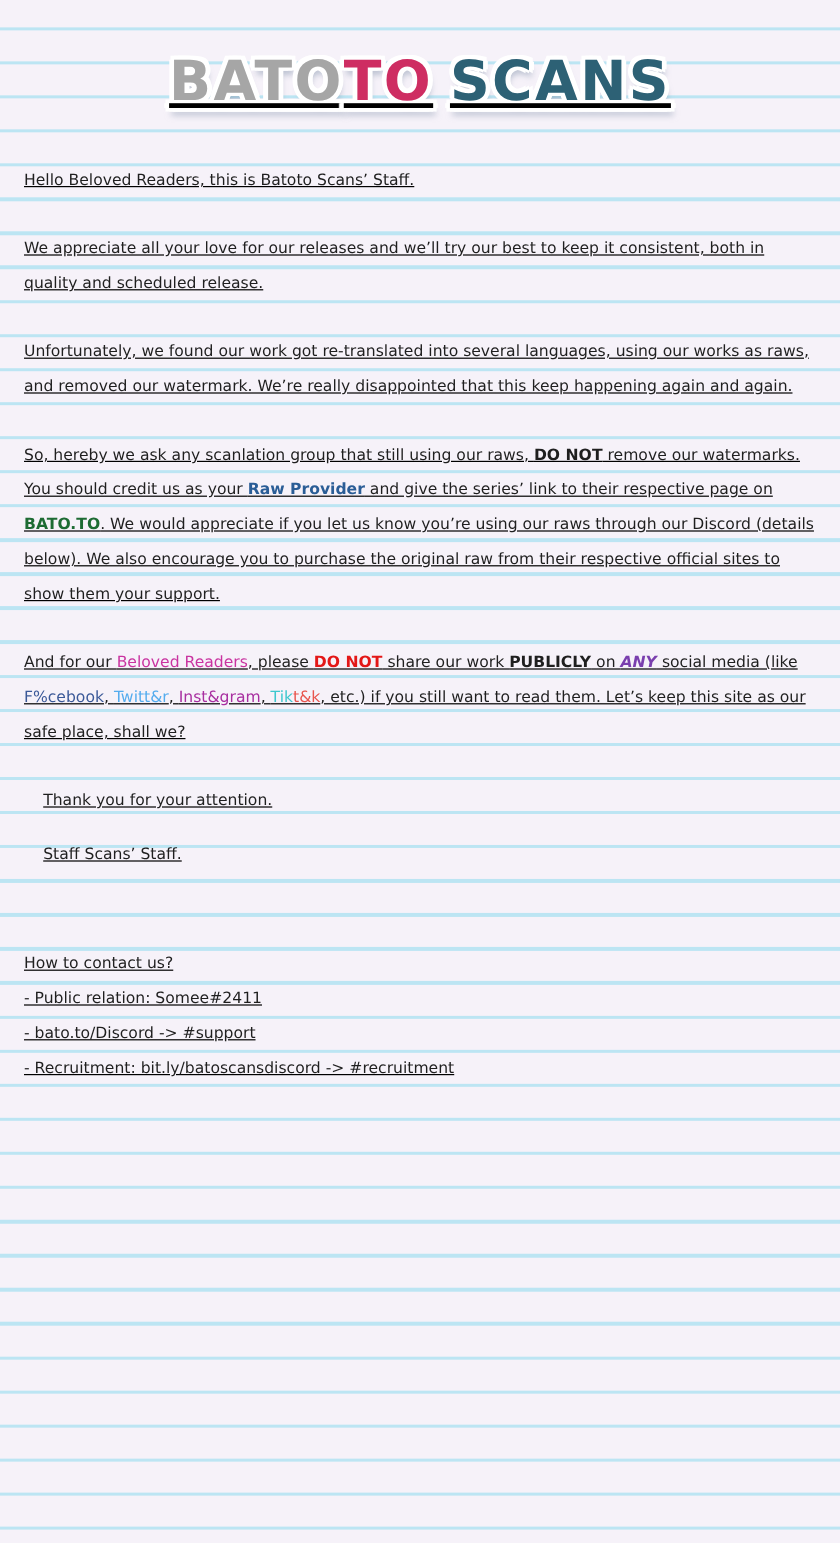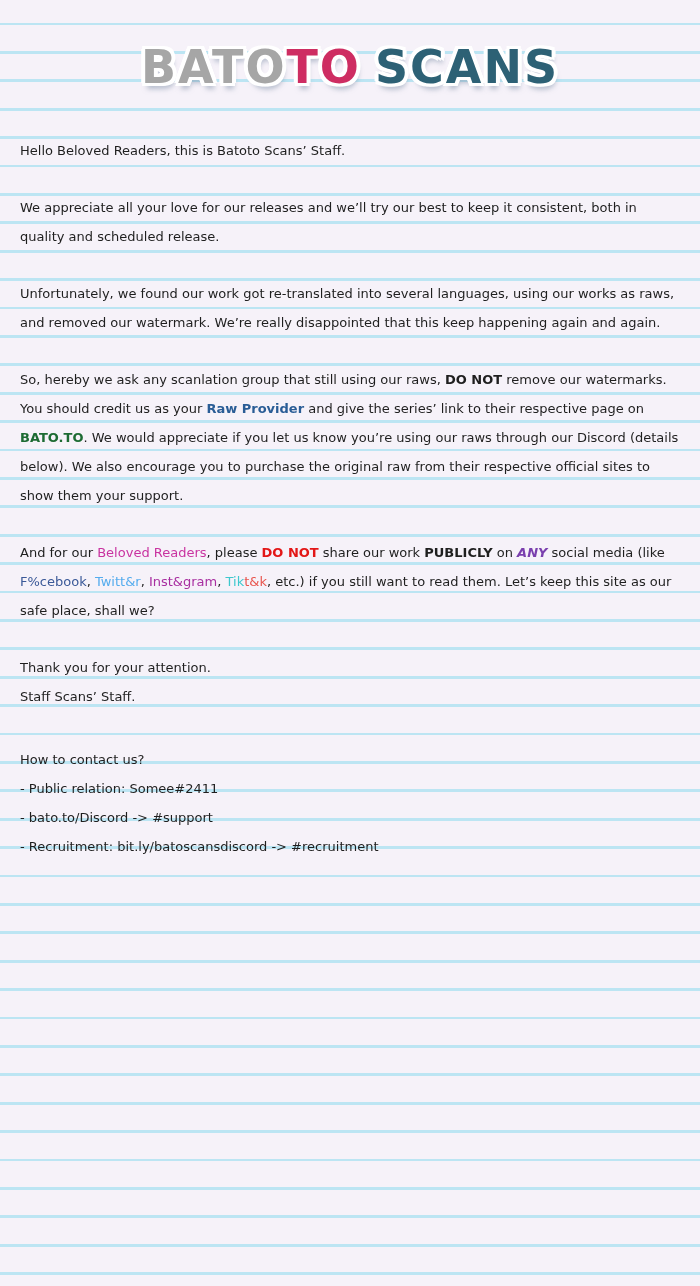--- a/index.html
+++ b/index.html
@@ -9,20 +9,21 @@
   }
   .paper{
     position:relative;
     width:700px;height:1286px;
     background-color:#f6f2f9;
     background-image:repeating-linear-gradient(
       to bottom,
       transparent 0px, transparent 25.6px,
       #bce5f3 25.6px, #bce5f3 28.4px);
     background-position:0 -3px;
+    text-decoration:underline;
   }
   .title{
     margin:0;
     padding-top:44px;
     text-align:center;
     font-size:46px;
     line-height:1;
     font-weight:bold;
     letter-spacing:2px;
     white-space:nowrap;
@@ -39,35 +40,35 @@
   .t-pink{color:#ce2d62;}
   .t-teal{color:#2d6175;margin-left:14px;}
 
   .content{
     padding:46px 20px 0 20px;
     color:#1f1f1f;
     font-size:13px;
     line-height:29px;
   }
   .content p{margin:0 0 28px 0;}
-  .sig p{margin:0;}
+  .sig p{margin:16px;}
 
   .b{font-weight:bold;}
   .raw-blue{color:#2a5d96;font-weight:bold;}
   .bato-green{color:#1d6b33;font-weight:bold;}
   .pink{color:#c933a0;}
   .red{color:#e31717;font-weight:bold;}
   .purple{color:#7a3fae;font-weight:bold;font-style:italic;}
   .fb{color:#3b5998;}
   .tw{color:#55acee;}
   .ig{color:#a82fa0;}
   .tk-cyan{color:#3ec8ce;}
   .tk-red{color:#e8554e;text-align:center;}
 
-  .contact{margin-top:34px;}
+  .contact{margin-top:62px;}
   .contact div{line-height:29px;}
 </style>
 </head>
 <body>
 
 <div class="paper">
 
   <h1 class="title"><span class="t-gray">BATO</span><span class="t-pink">TO</span><span class="t-teal">SCANS</span></h1>
 
   <div class="content">

